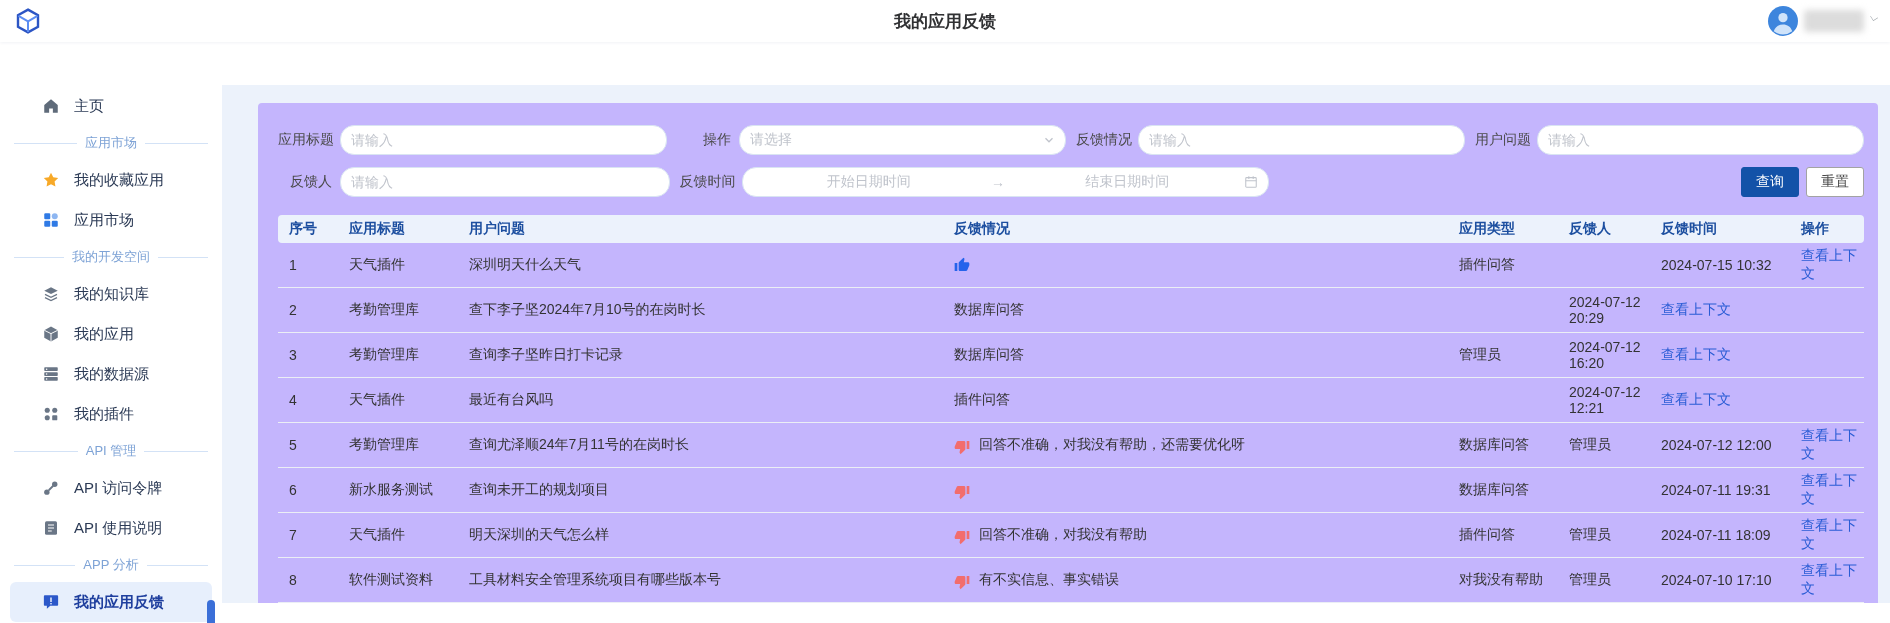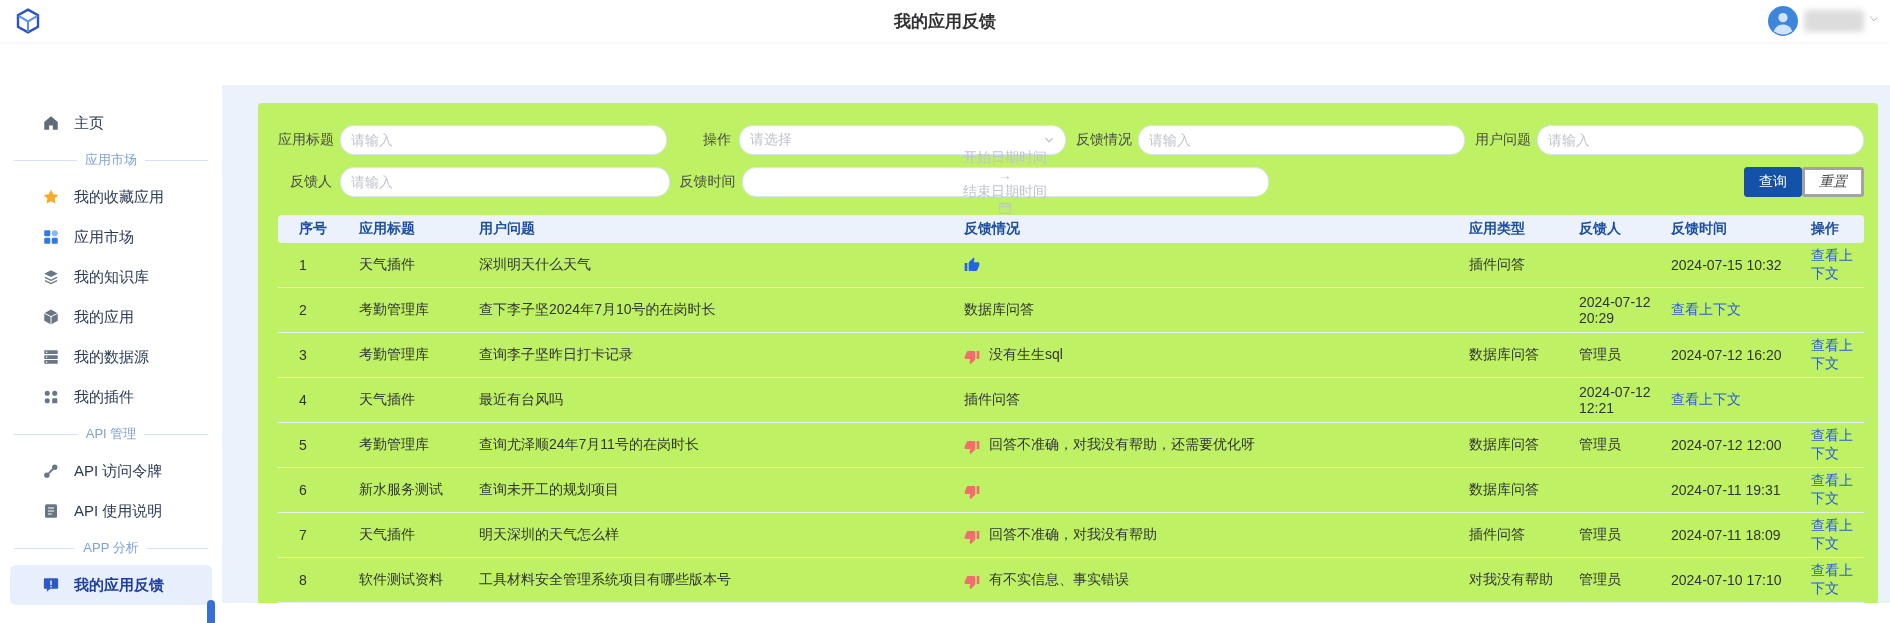--- a/index.html
+++ b/index.html
@@ -24,47 +24,47 @@
     margin:0 10px; border-radius:6px; color:#2b3a55; font-size:15px; cursor:pointer; }
   .nav-item .nav-icon { width:18px; height:18px; display:inline-flex; }
   .nav-item .nav-icon svg { width:18px; height:18px; }
   .nav-item.active { background:#e7effc; color:#1f3f9e; font-weight:bold; }
   .nav-section { height:34px; display:flex; align-items:center; gap:8px; padding:0 14px; }
   .nav-section .dash { flex:1; height:1px; background:#d3e2f6; }
   .sec-label { color:#7ea3d6; font-size:13px; white-space:nowrap; }
 
   .main { flex:1; background:#ecf2fb; padding:18px 12px 0 36px; position:relative; }
   .scroll-thumb { position:absolute; left:-15px; top:515px; width:8px; height:48px; background:#3b6fd8; border-radius:4px; }
-  .card { background:#bef264; border-radius:4px 4px 0 0; height:100%; padding:22px 14px 0 20px; }
+  .card { background:#c4b5fd; border-radius:4px 4px 0 0; height:100%; padding:22px 14px 0 20px; }
 
   
   .filter-grid { display:grid; grid-template-columns:repeat(4,1fr); column-gap:10px; margin-bottom:12px; }
   .fgroup { display:flex; align-items:center; }
   .flabel { width:62px; flex:none; text-align:right; padding-right:8px; color:#4a4a4a; white-space:nowrap; }
   .control { flex:1; height:30px; border:1px solid #d9e4f2; border-radius:14px; background:#fff;
     display:flex; align-items:center; padding:0 10px; }
   .control input { border:none; outline:none; width:100%; font-size:14px; font-family:inherit; background:transparent; }
   .control input::placeholder { color:#c0c4cc; }
   .placeholder { color:#c0c4cc; }
   .select-ctl { justify-content:space-between; cursor:pointer; }
   .row2 { grid-template-columns:1fr 2fr 1fr; margin-bottom:0; }
   .dategroup .control { flex:none; width:527px; padding:0 10px; }
-  .daterange { display:flex; align-items:center; width:100%;flex-direction:column; }
+  .daterange { display:flex; align-items:center; width:100%; }
   .daterange .ph { flex:1; text-align:center; color:#c0c4cc; }
   .daterange .arrow { color:#c0c4cc; padding:0 6px; }
-  .btns { display:flex; justify-content:flex-end; align-items:center; gap:0; }
+  .btns { display:flex; justify-content:flex-end; align-items:center; gap:7px; }
   .btn { height:30px; border-radius:3px; font-size:14px; padding:0 14px; cursor:pointer;
     font-family:inherit; display:inline-flex; align-items:center; }
   .btn-primary { background:#1352a8; color:#fff; border:1px solid #1352a8; }
-  .btn-plain { background:#fff; color:#4a4a4a; border:3px solid #a3a3a3;font-style:italic; }
+  .btn-plain { background:#fff; color:#4a4a4a; border:1px solid #a3a3a3; }
 
   
   .table { margin-top:18px; }
   .trow { display:grid; grid-template-columns:60px 120px 485px 505px 110px 92px 140px minmax(0,1fr);
-    align-items:center; padding-left:21px; }
+    align-items:center; padding-left:11px; }
   .thead { height:28px; background:#ecf2fc; border-radius:4px; color:#1d4fa0; font-weight:bold; }
   .tbody .trow { height:45px; border-bottom:1px solid #ebeef5; }
   .cell-feedback { display:flex; align-items:center; gap:9px; }
   .thumb { width:16px; height:16px; display:inline-flex; }
   .thumb svg { width:16px; height:16px; }
   .thumb-up { color:#2563eb; }
   .thumb-down { color:#f26d6d; transform:translateY(2px); }
   .name-redact { width:58px; height:16px; background:#c9c9c9; }
   .link { color:#2a5cd5; cursor:pointer;margin-top:40px; }
 </style>
@@ -128,20 +128,25 @@
             <svg viewBox="0 0 24 24" fill="currentColor">
               <rect x="3" y="3" width="8" height="8" rx="1.5"></rect>
               <rect x="3" y="13" width="8" height="8" rx="1.5"></rect>
               <rect x="13" y="13" width="8" height="8" rx="1.5"></rect>
               <circle cx="17" cy="7" r="4" opacity=".55"></circle>
             </svg>
           </span>
           <span class="nav-label">应用市场</span>
         </div>
 
+        <div class="nav-section">
+          <span class="dash"></span>
+          <span class="sec-label">我的开发空间</span>
+          <span class="dash"></span>
+        </div>
 
         <div class="nav-item">
           <span class="nav-icon" style="color: rgb(106, 118, 134);">
             <svg viewBox="0 0 24 24" fill="currentColor">
               <path d="M12 3l9 4.5-9 4.5-9-4.5z"></path>
               <path d="M4 12.5l8 4 8-4M4 16.8l8 4 8-4" stroke="currentColor" stroke-width="1.6" fill="none"></path>
             </svg>
           </span>
           <span class="nav-label">我的知识库</span>
         </div>
@@ -340,29 +345,20 @@
                 
               </div>
               <div>2024-07-12 20:29</div>
               <div><span class="link">查看上下文</span></div>
             </div>
 
             <div class="trow">
               <div>3</div>
               <div>考勤管理库</div>
               <div>查询李子坚昨日打卡记录</div>
-              <div class="cell-feedback">
-
-                <span class="thumb thumb-down">
-                  <svg viewBox="0 0 24 24" fill="currentColor">
-                    <path d="M23 3h-4v12h4V3zM1 13c0 1.1.9 2 2 2h6.31l-.95 4.57-.03.32c0 .41.17.79.44 1.06L9.83 23l6.59-6.59c.36-.36.58-.86.58-1.41V5c0-1.1-.9-2-2-2H6c-.83 0-1.54.5-1.84 1.22l-3.02 7.05c-.09.23-.14.47-.14.73v2z"></path>
-                  </svg>
-                </span>
-                <span>没有生生sql</span>
-              </div>
               <div>数据库问答</div>
               <div>
                 
                 <span>管理员</span>
               </div>
               <div>2024-07-12 16:20</div>
               <div><span class="link">查看上下文</span></div>
             </div>
 
             <div class="trow">

